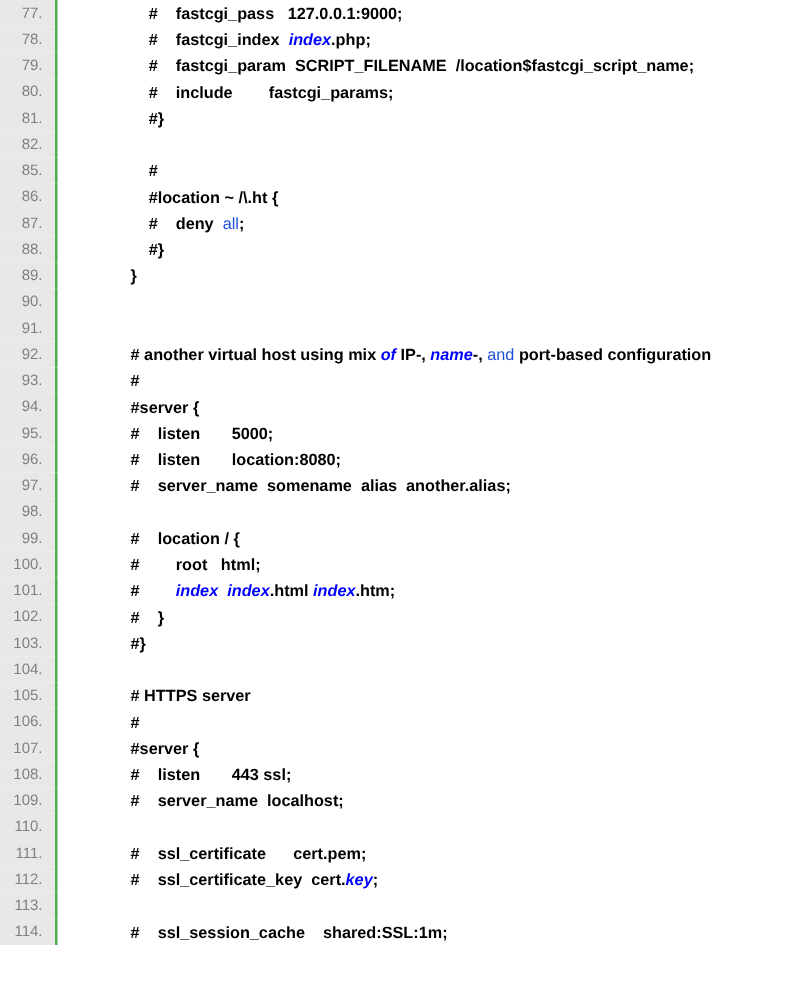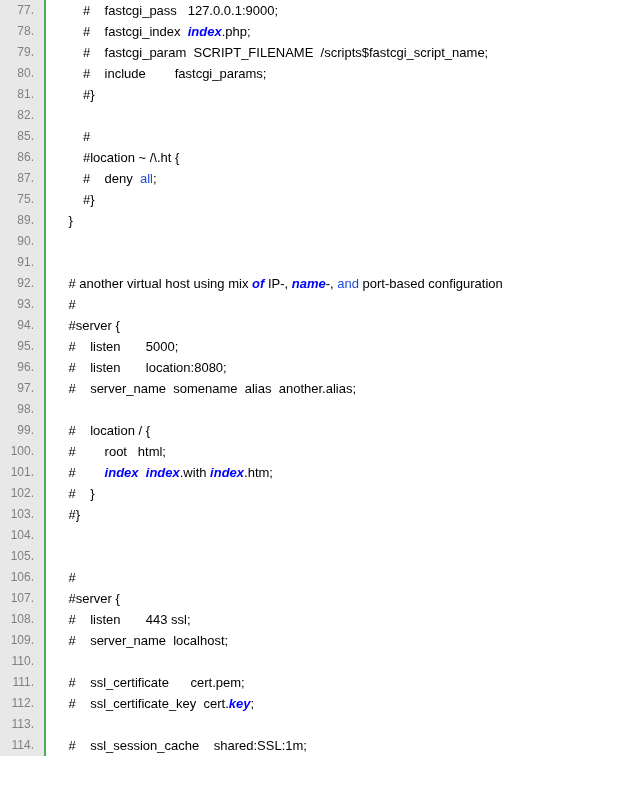--- a/index.html
+++ b/index.html
@@ -13,55 +13,56 @@
   }
   .editor {
     display: flex;
     flex-direction: column;
   }
   .line {
     display: flex;
     height: 21px;
     line-height: 21px;
     align-items: center;
+    gap: 36px;
   }
   .gutter {
     width: 46px;
     min-width: 46px;
     text-align: right;
     padding-right: 10px;
     background: #e8e8e8;
     color: #808080;
     font-size: 12px;
     border-right: 2px solid #4caf50;
   }
   .code {
     padding-left: 8px;
     white-space: pre;
     color: #333333;
   }
   .kw { color: #0000ff; font-weight: bold; font-style: italic; }
   .gray { color: #1d4ed8; }
-  .black { color: #000000; }
+  .black { color: #000000; font-weight: bold; }
 </style>
 </head>
 <body>
 
 <div class="editor" id="editor">
     <div class="line">
       <div class="gutter">77.</div>
       <div class="code">        <span class="black">#    fastcgi_pass   127.0.0.1:9000;</span></div>
     </div>
     <div class="line">
       <div class="gutter">78.</div>
       <div class="code">        <span class="black">#    fastcgi_index  </span><span class="kw">index</span><span class="black">.php;</span></div>
     </div>
     <div class="line">
       <div class="gutter">79.</div>
-      <div class="code">        <span class="black">#    fastcgi_param  SCRIPT_FILENAME  /scripts$fastcgi_script_name;</span></div>
+      <div class="code">        <span class="black">#    fastcgi_param  SCRIPT_FILENAME  /location$fastcgi_script_name;</span></div>
     </div>
     <div class="line">
       <div class="gutter">80.</div>
       <div class="code">        <span class="black">#    include        fastcgi_params;</span></div>
     </div>
     <div class="line">
       <div class="gutter">81.</div>
       <div class="code">        <span class="black">#}</span></div>
     </div>
     <div class="line">
@@ -74,21 +75,21 @@
     </div>
     <div class="line">
       <div class="gutter">86.</div>
       <div class="code">        <span class="black">#location ~ /\.ht {</span></div>
     </div>
     <div class="line">
       <div class="gutter">87.</div>
       <div class="code">        <span class="black">#    deny  </span><span class="gray">all</span><span class="black">;</span></div>
     </div>
     <div class="line">
-      <div class="gutter">75.</div>
+      <div class="gutter">88.</div>
       <div class="code">        <span class="black">#}</span></div>
     </div>
     <div class="line">
       <div class="gutter">89.</div>
       <div class="code">    <span class="black">}</span></div>
     </div>
     <div class="line">
       <div class="gutter">90.</div>
       <div class="code"></div>
     </div>
@@ -127,36 +128,37 @@
     <div class="line">
       <div class="gutter">99.</div>
       <div class="code">    <span class="black">#    location / {</span></div>
     </div>
     <div class="line">
       <div class="gutter">100.</div>
       <div class="code">    <span class="black">#        root   html;</span></div>
     </div>
     <div class="line">
       <div class="gutter">101.</div>
-      <div class="code">    <span class="black">#        </span><span class="kw">index</span><span class="black">  </span><span class="kw">index</span><span class="black">.with </span><span class="kw">index</span><span class="black">.htm;</span></div>
+      <div class="code">    <span class="black">#        </span><span class="kw">index</span><span class="black">  </span><span class="kw">index</span><span class="black">.html </span><span class="kw">index</span><span class="black">.htm;</span></div>
     </div>
     <div class="line">
       <div class="gutter">102.</div>
       <div class="code">    <span class="black">#    }</span></div>
     </div>
     <div class="line">
       <div class="gutter">103.</div>
       <div class="code">    <span class="black">#}</span></div>
     </div>
     <div class="line">
       <div class="gutter">104.</div>
       <div class="code"></div>
     </div>
     <div class="line">
       <div class="gutter">105.</div>
+      <div class="code">    <span class="black"># HTTPS server</span></div>
     </div>
     <div class="line">
       <div class="gutter">106.</div>
       <div class="code">    <span class="black">#</span></div>
     </div>
     <div class="line">
       <div class="gutter">107.</div>
       <div class="code">    <span class="black">#server {</span></div>
     </div>
     <div class="line">

